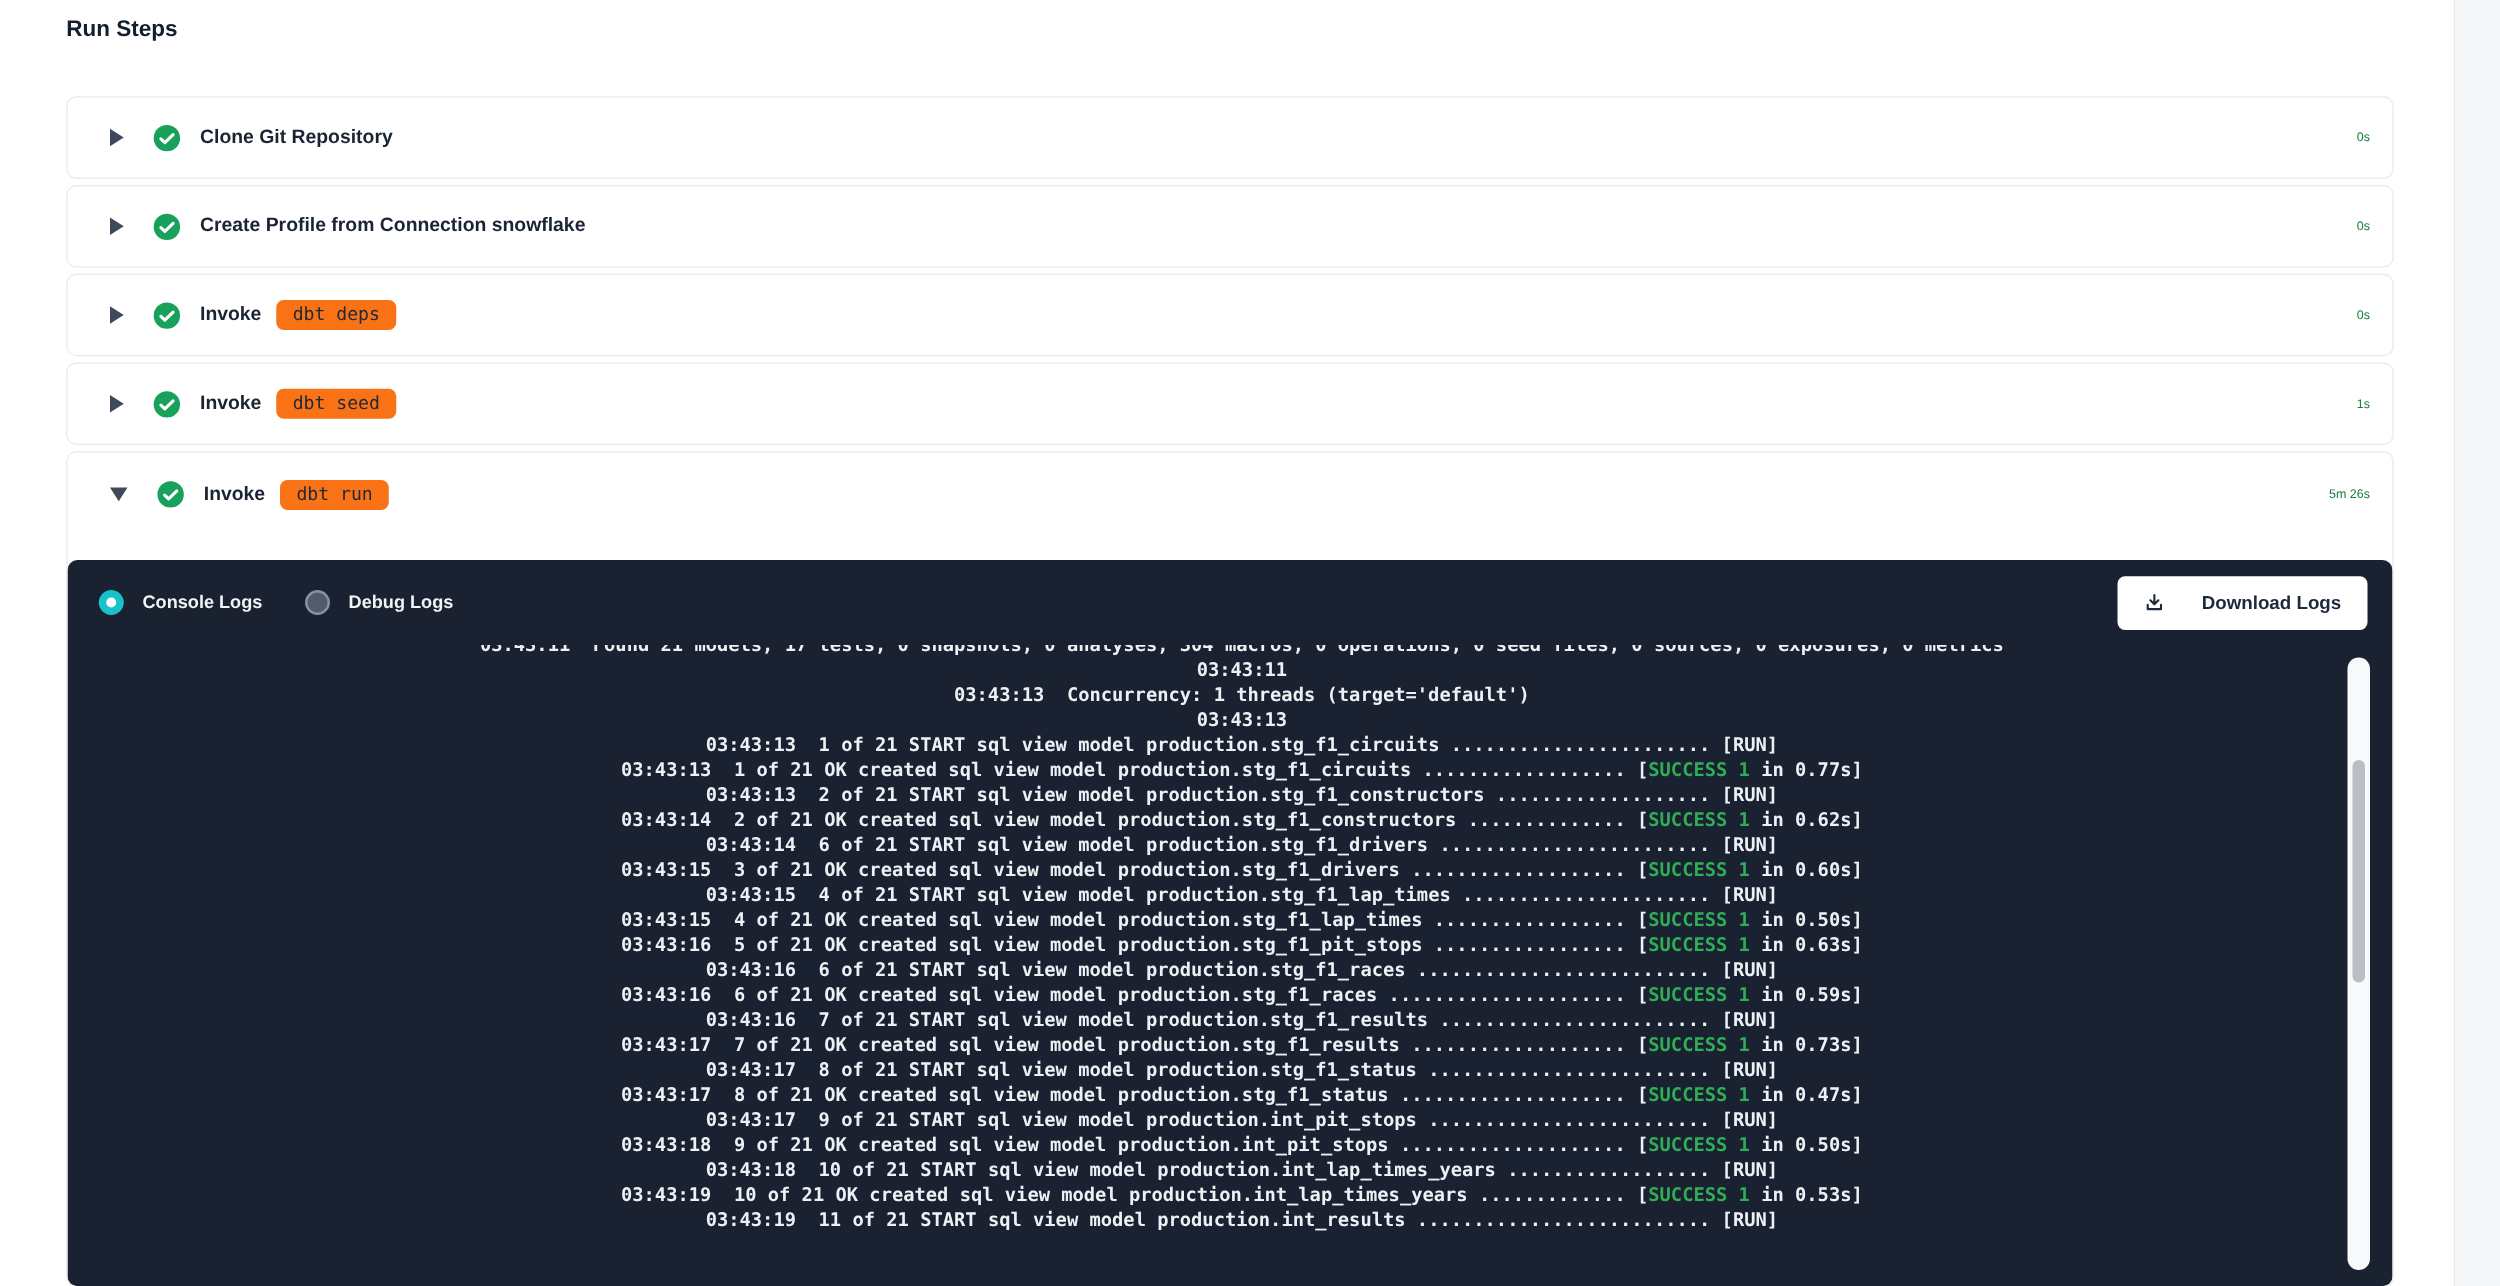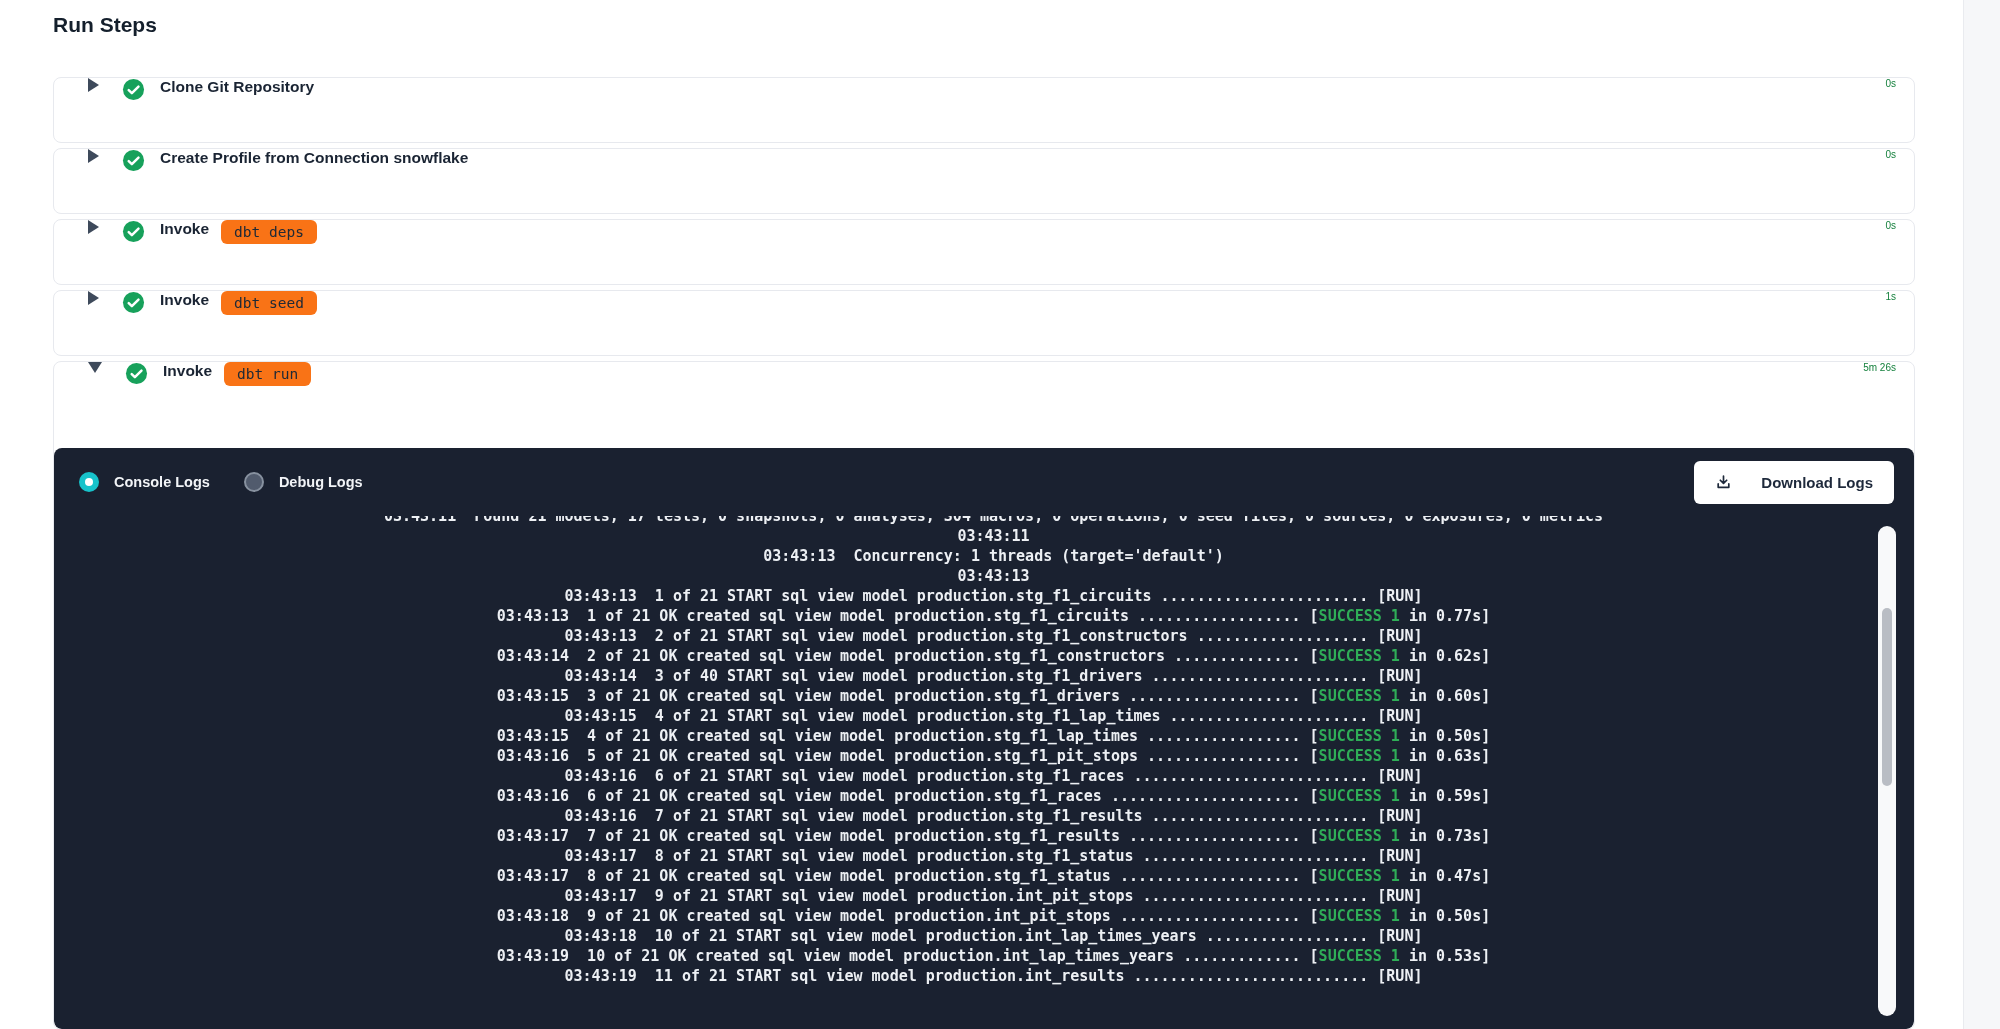--- a/index.html
+++ b/index.html
@@ -1,23 +1,23 @@
 <!DOCTYPE html>
 <html><head>
 <meta charset="utf-8">
 <style>
   html,body{margin:0;padding:0;background:#ffffff;}
   .stage{position:relative;width:2000px;height:1029px;background:#ffffff;
          font-family:"Liberation Sans",sans-serif;overflow:hidden;}
   .right-strip{position:absolute;left:1963px;top:0;width:37px;height:1029px;
          background:#f6f7f9;border-left:1px solid #e9ebef;}
-  .page-title{position:absolute;left:53px;top:13px;font-size:21px;font-weight:700;color:#141f2c;}
+  .page-title{position:absolute;left:53px;top:13px;font-size:18px;font-weight:700;color:#141f2c;}
   .steps{position:absolute;left:53px;top:77px;width:1862px;}
   .card{background:#ffffff;border:1px solid #e7e9ee;border-radius:8px;margin-bottom:5px;box-sizing:border-box;}
-  .row{height:64px;display:flex;align-items:flex-start;padding:0 18px 0 34px;cursor:pointer;}
+  .row{height:64px;display:flex;align-items:center;padding:0 18px 0 34px;cursor:pointer;}
   .card.expanded{overflow:hidden;}
   .card.expanded .row{height:67px;}
   .caret{width:0;height:0;border-style:solid;margin-right:23px;flex:none;}
   .caret.right{border-width:7px 0 7px 11px;border-color:transparent transparent transparent #3e4a5b;}
   .caret.down{border-width:11px 7px 0 7px;border-color:#3e4a5b transparent transparent transparent;}
   .check{flex:none;margin-right:15px;display:flex;}
   .step-label{font-size:15.5px;font-weight:700;color:#1a2433;}
   .badge{margin-left:12px;background:#f97316;border-radius:6px;padding:4px 13px;
          font-family:"DejaVu Sans Mono",monospace;font-size:14.5px;color:#202a36;}
   .duration{margin-left:auto;font-size:10px;color:#15803d;}
@@ -147,21 +147,21 @@
         <div class="log" id="log-viewport">
           <div class="log-inner" id="log-inner">
               <div class="log-line"><span>03:43:11  Found 21 models, 17 tests, 0 snapshots, 0 analyses, 304 macros, 0 operations, 0 seed files, 0 sources, 0 exposures, 0 metrics</span></div>
               <div class="log-line"><span>03:43:11</span></div>
               <div class="log-line"><span>03:43:13  Concurrency: 1 threads (target='default')</span></div>
               <div class="log-line"><span>03:43:13</span></div>
               <div class="log-line"><span>03:43:13  1 of 21 START sql view model production.stg_f1_circuits ....................... [RUN]</span></div>
               <div class="log-line"><span>03:43:13  1 of 21 OK created sql view model production.stg_f1_circuits .................. [</span><span class="green">SUCCESS 1</span><span> in 0.77s]</span></div>
               <div class="log-line"><span>03:43:13  2 of 21 START sql view model production.stg_f1_constructors ................... [RUN]</span></div>
               <div class="log-line"><span>03:43:14  2 of 21 OK created sql view model production.stg_f1_constructors .............. [</span><span class="green">SUCCESS 1</span><span> in 0.62s]</span></div>
-              <div class="log-line"><span>03:43:14  3 of 40 START sql view model production.stg_f1_drivers ........................ [RUN]</span></div>
+              <div class="log-line"><span>03:43:14  6 of 21 START sql view model production.stg_f1_drivers ........................ [RUN]</span></div>
               <div class="log-line"><span>03:43:15  3 of 21 OK created sql view model production.stg_f1_drivers ................... [</span><span class="green">SUCCESS 1</span><span> in 0.60s]</span></div>
               <div class="log-line"><span>03:43:15  4 of 21 START sql view model production.stg_f1_lap_times ...................... [RUN]</span></div>
               <div class="log-line"><span>03:43:15  4 of 21 OK created sql view model production.stg_f1_lap_times ................. [</span><span class="green">SUCCESS 1</span><span> in 0.50s]</span></div>
               <div class="log-line"><span>03:43:16  5 of 21 OK created sql view model production.stg_f1_pit_stops ................. [</span><span class="green">SUCCESS 1</span><span> in 0.63s]</span></div>
               <div class="log-line"><span>03:43:16  6 of 21 START sql view model production.stg_f1_races .......................... [RUN]</span></div>
               <div class="log-line"><span>03:43:16  6 of 21 OK created sql view model production.stg_f1_races ..................... [</span><span class="green">SUCCESS 1</span><span> in 0.59s]</span></div>
               <div class="log-line"><span>03:43:16  7 of 21 START sql view model production.stg_f1_results ........................ [RUN]</span></div>
               <div class="log-line"><span>03:43:17  7 of 21 OK created sql view model production.stg_f1_results ................... [</span><span class="green">SUCCESS 1</span><span> in 0.73s]</span></div>
               <div class="log-line"><span>03:43:17  8 of 21 START sql view model production.stg_f1_status ......................... [RUN]</span></div>
               <div class="log-line"><span>03:43:17  8 of 21 OK created sql view model production.stg_f1_status .................... [</span><span class="green">SUCCESS 1</span><span> in 0.47s]</span></div>

